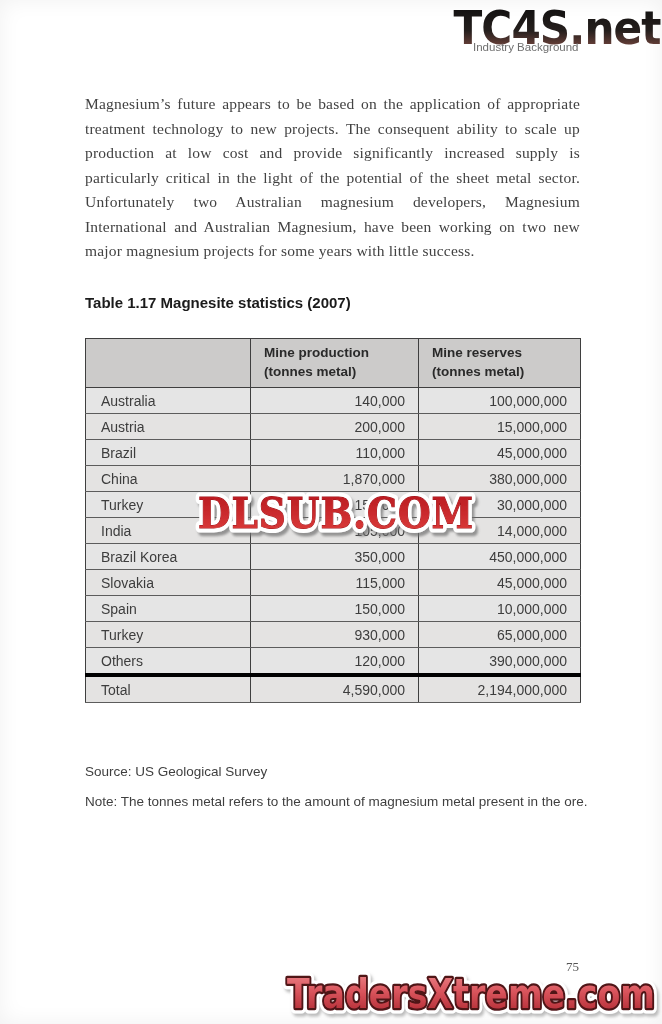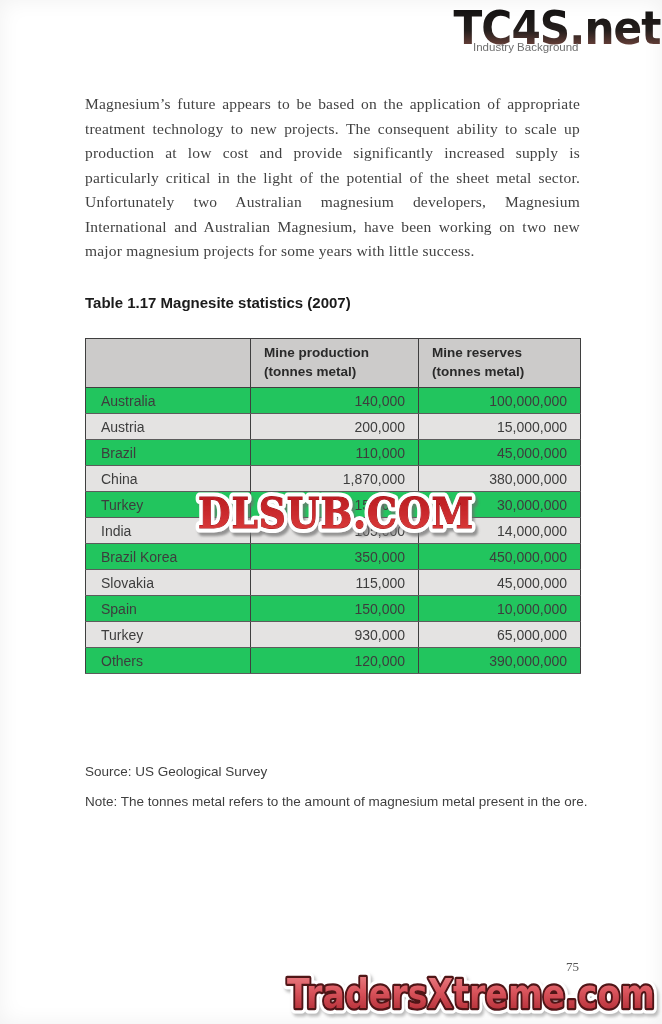--- a/index.html
+++ b/index.html
@@ -46,21 +46,21 @@
   .stats-table col.c3{width:162px;}
   .stats-table th{
     background:#cccbca;color:#2a2a2a;font-size:13.5px;font-weight:bold;
     text-align:left;vertical-align:middle;padding:4px 13px 6px 13px;
     line-height:19px;height:37px;
     border:1px solid #3f3f3f;
   }
   .stats-table th span{display:block;}
   .stats-table td{
     font-size:14px;color:#3d3d3d;height:25px;vertical-align:middle;
-    padding:0 13px;background:#22c55e;
+    padding:0 13px;background:#e5e5e5;
     border-left:1px solid #3f3f3f;border-right:1px solid #3f3f3f;
     border-top:1px solid #5c5c5c;border-bottom:1px solid #5c5c5c;
   }
   .stats-table td.c{text-align:left;padding-left:15px;}
   .stats-table td.v{text-align:right;}
   .stats-table tbody tr:nth-child(even) td{background:#e4e3e2;}
   .stats-table tr.total-row td{background:#ffffff;border-top:4px solid #000000;}
   
   .watermark{position:absolute;left:181px;top:482px;width:310px;height:64px;}
   .watermark text{
@@ -174,20 +174,25 @@
       </tr>
       <tr>
         <td class="c">Turkey</td>
         <td class="v">930,000</td>
         <td class="v">65,000,000</td>
       </tr>
       <tr>
         <td class="c">Others</td>
         <td class="v">120,000</td>
         <td class="v">390,000,000</td>
+      </tr>
+      <tr class="total-row">
+        <td class="c">Total</td>
+        <td class="v">4,590,000</td>
+        <td class="v">2,194,000,000</td>
       </tr>
     </tbody>
   </table>
 
   <svg class="watermark" viewBox="0 0 310 64">
     <defs>
       <linearGradient id="wm-grad" x1="0" y1="0" x2="0" y2="1">
         <stop offset="0%" stop-color="#b5161d"></stop>
         <stop offset="100%" stop-color="#e0403e"></stop>
       </linearGradient>

